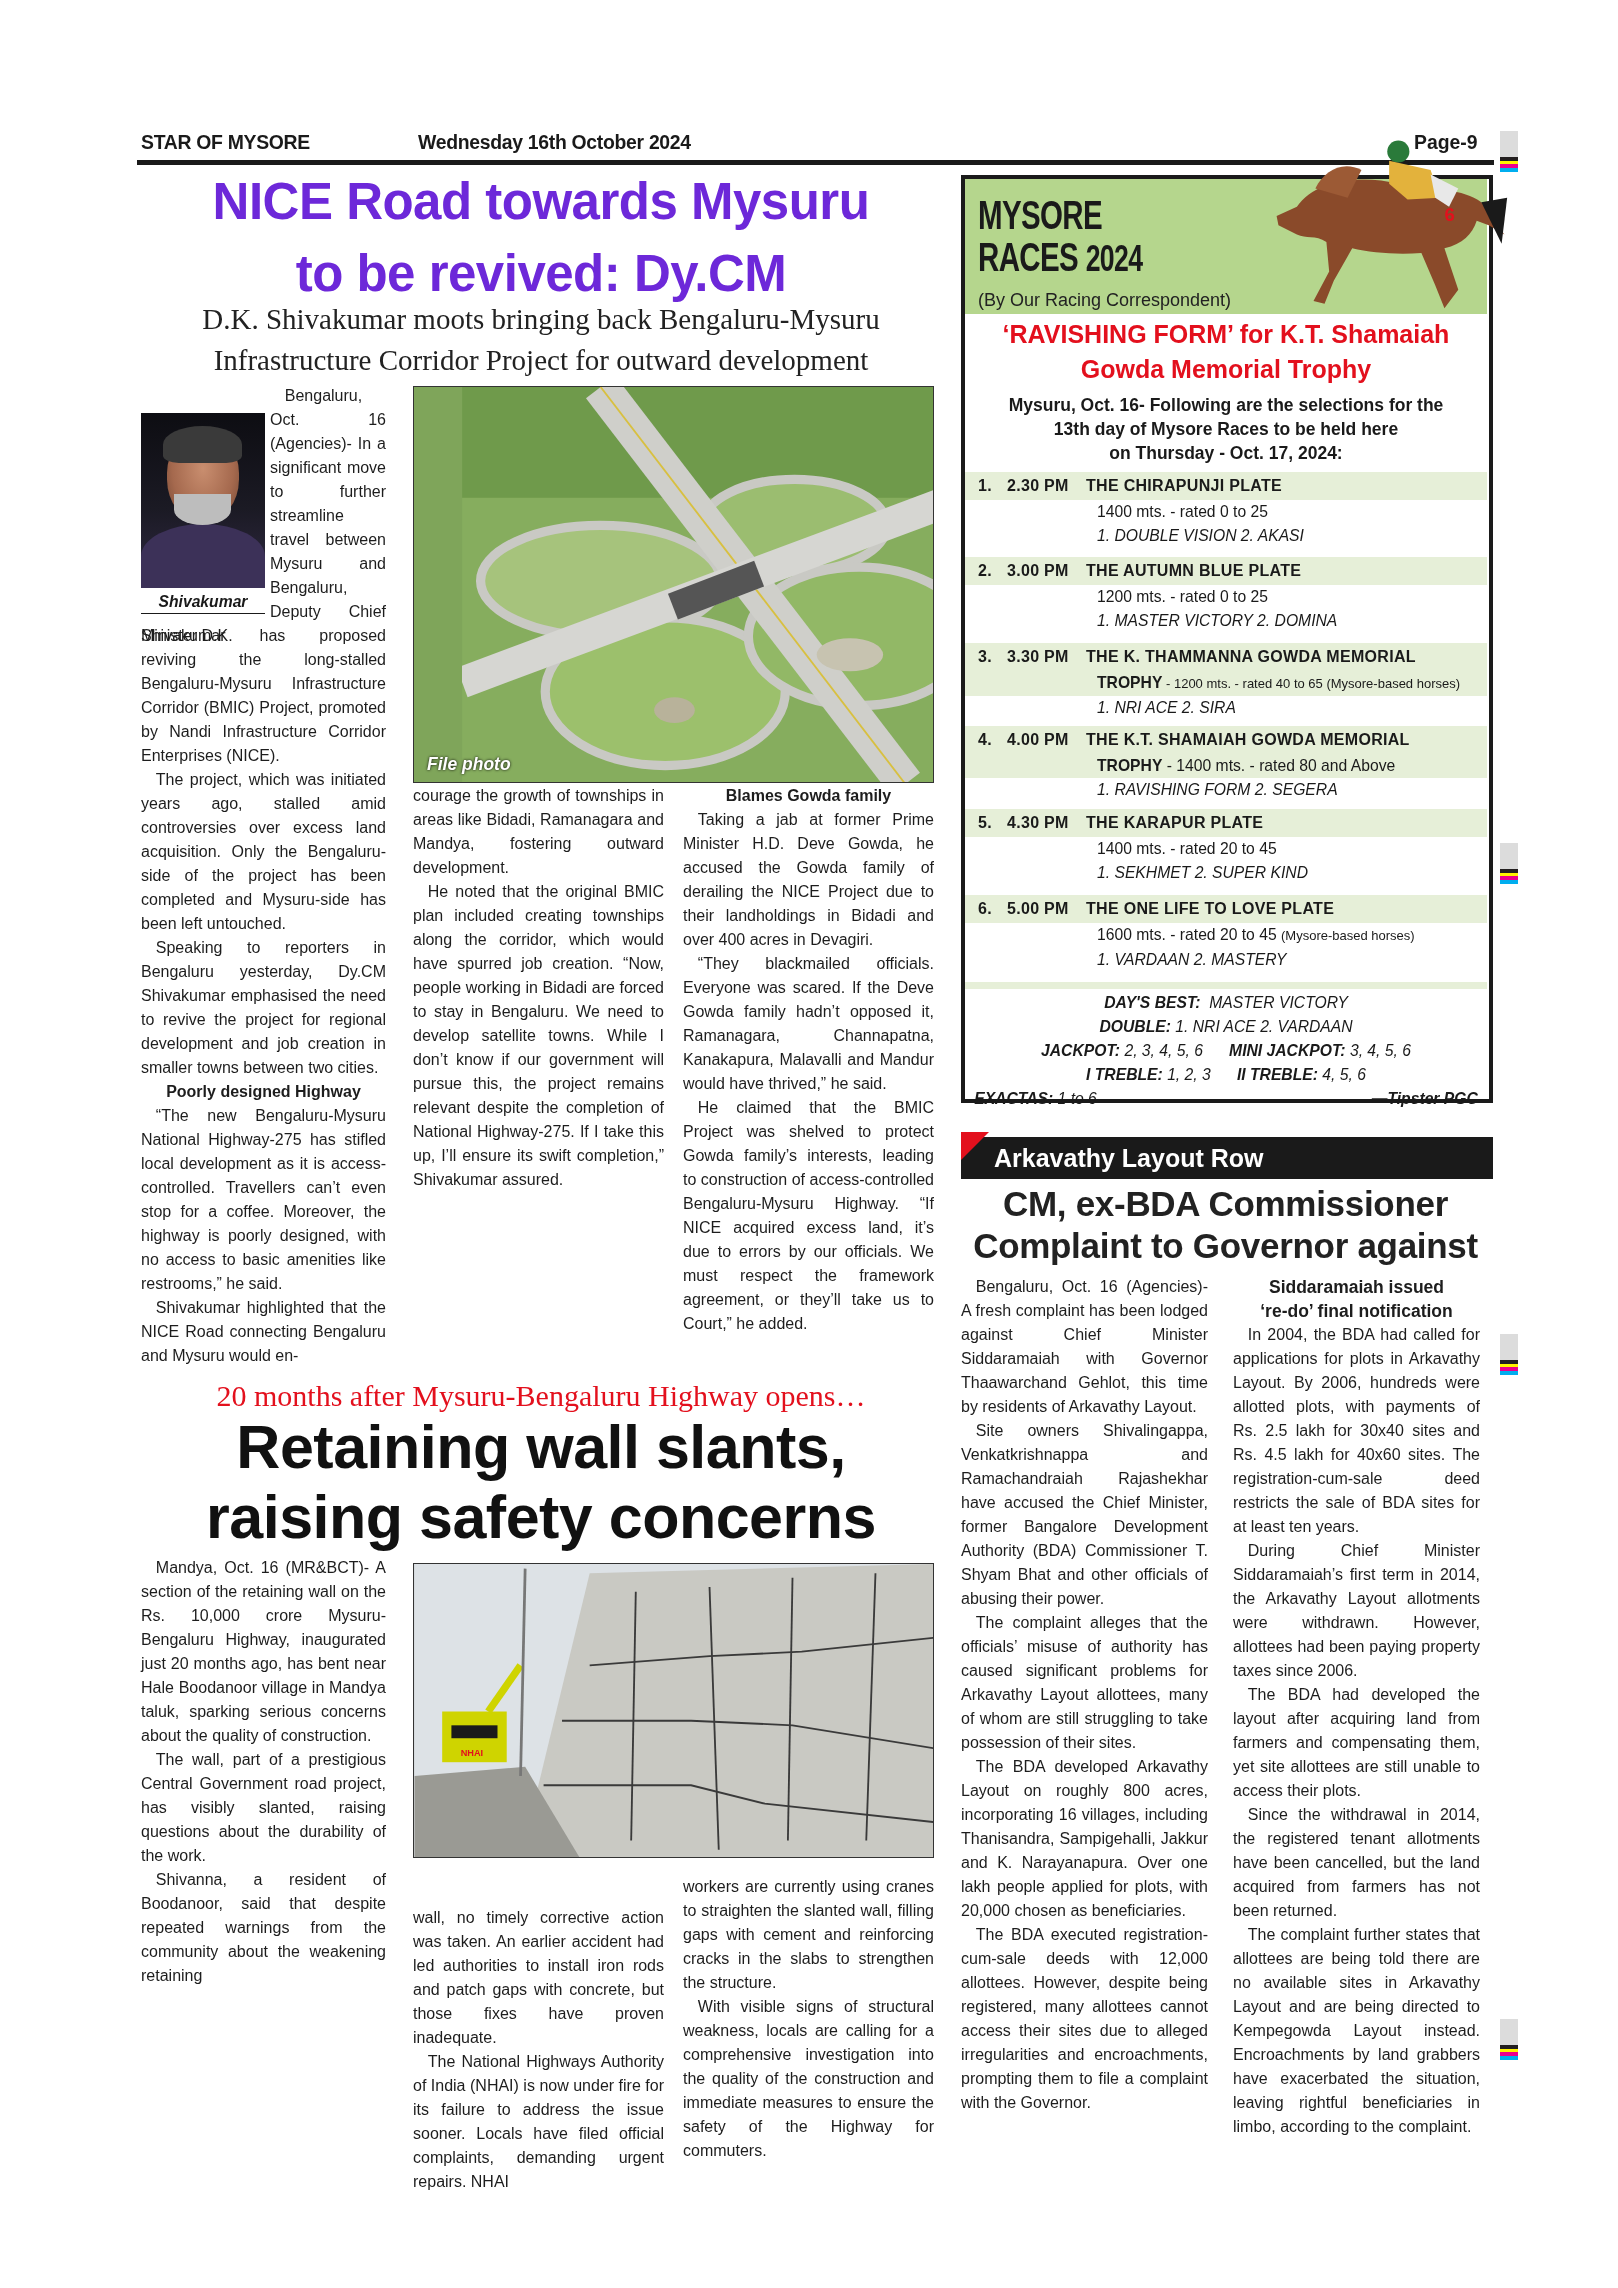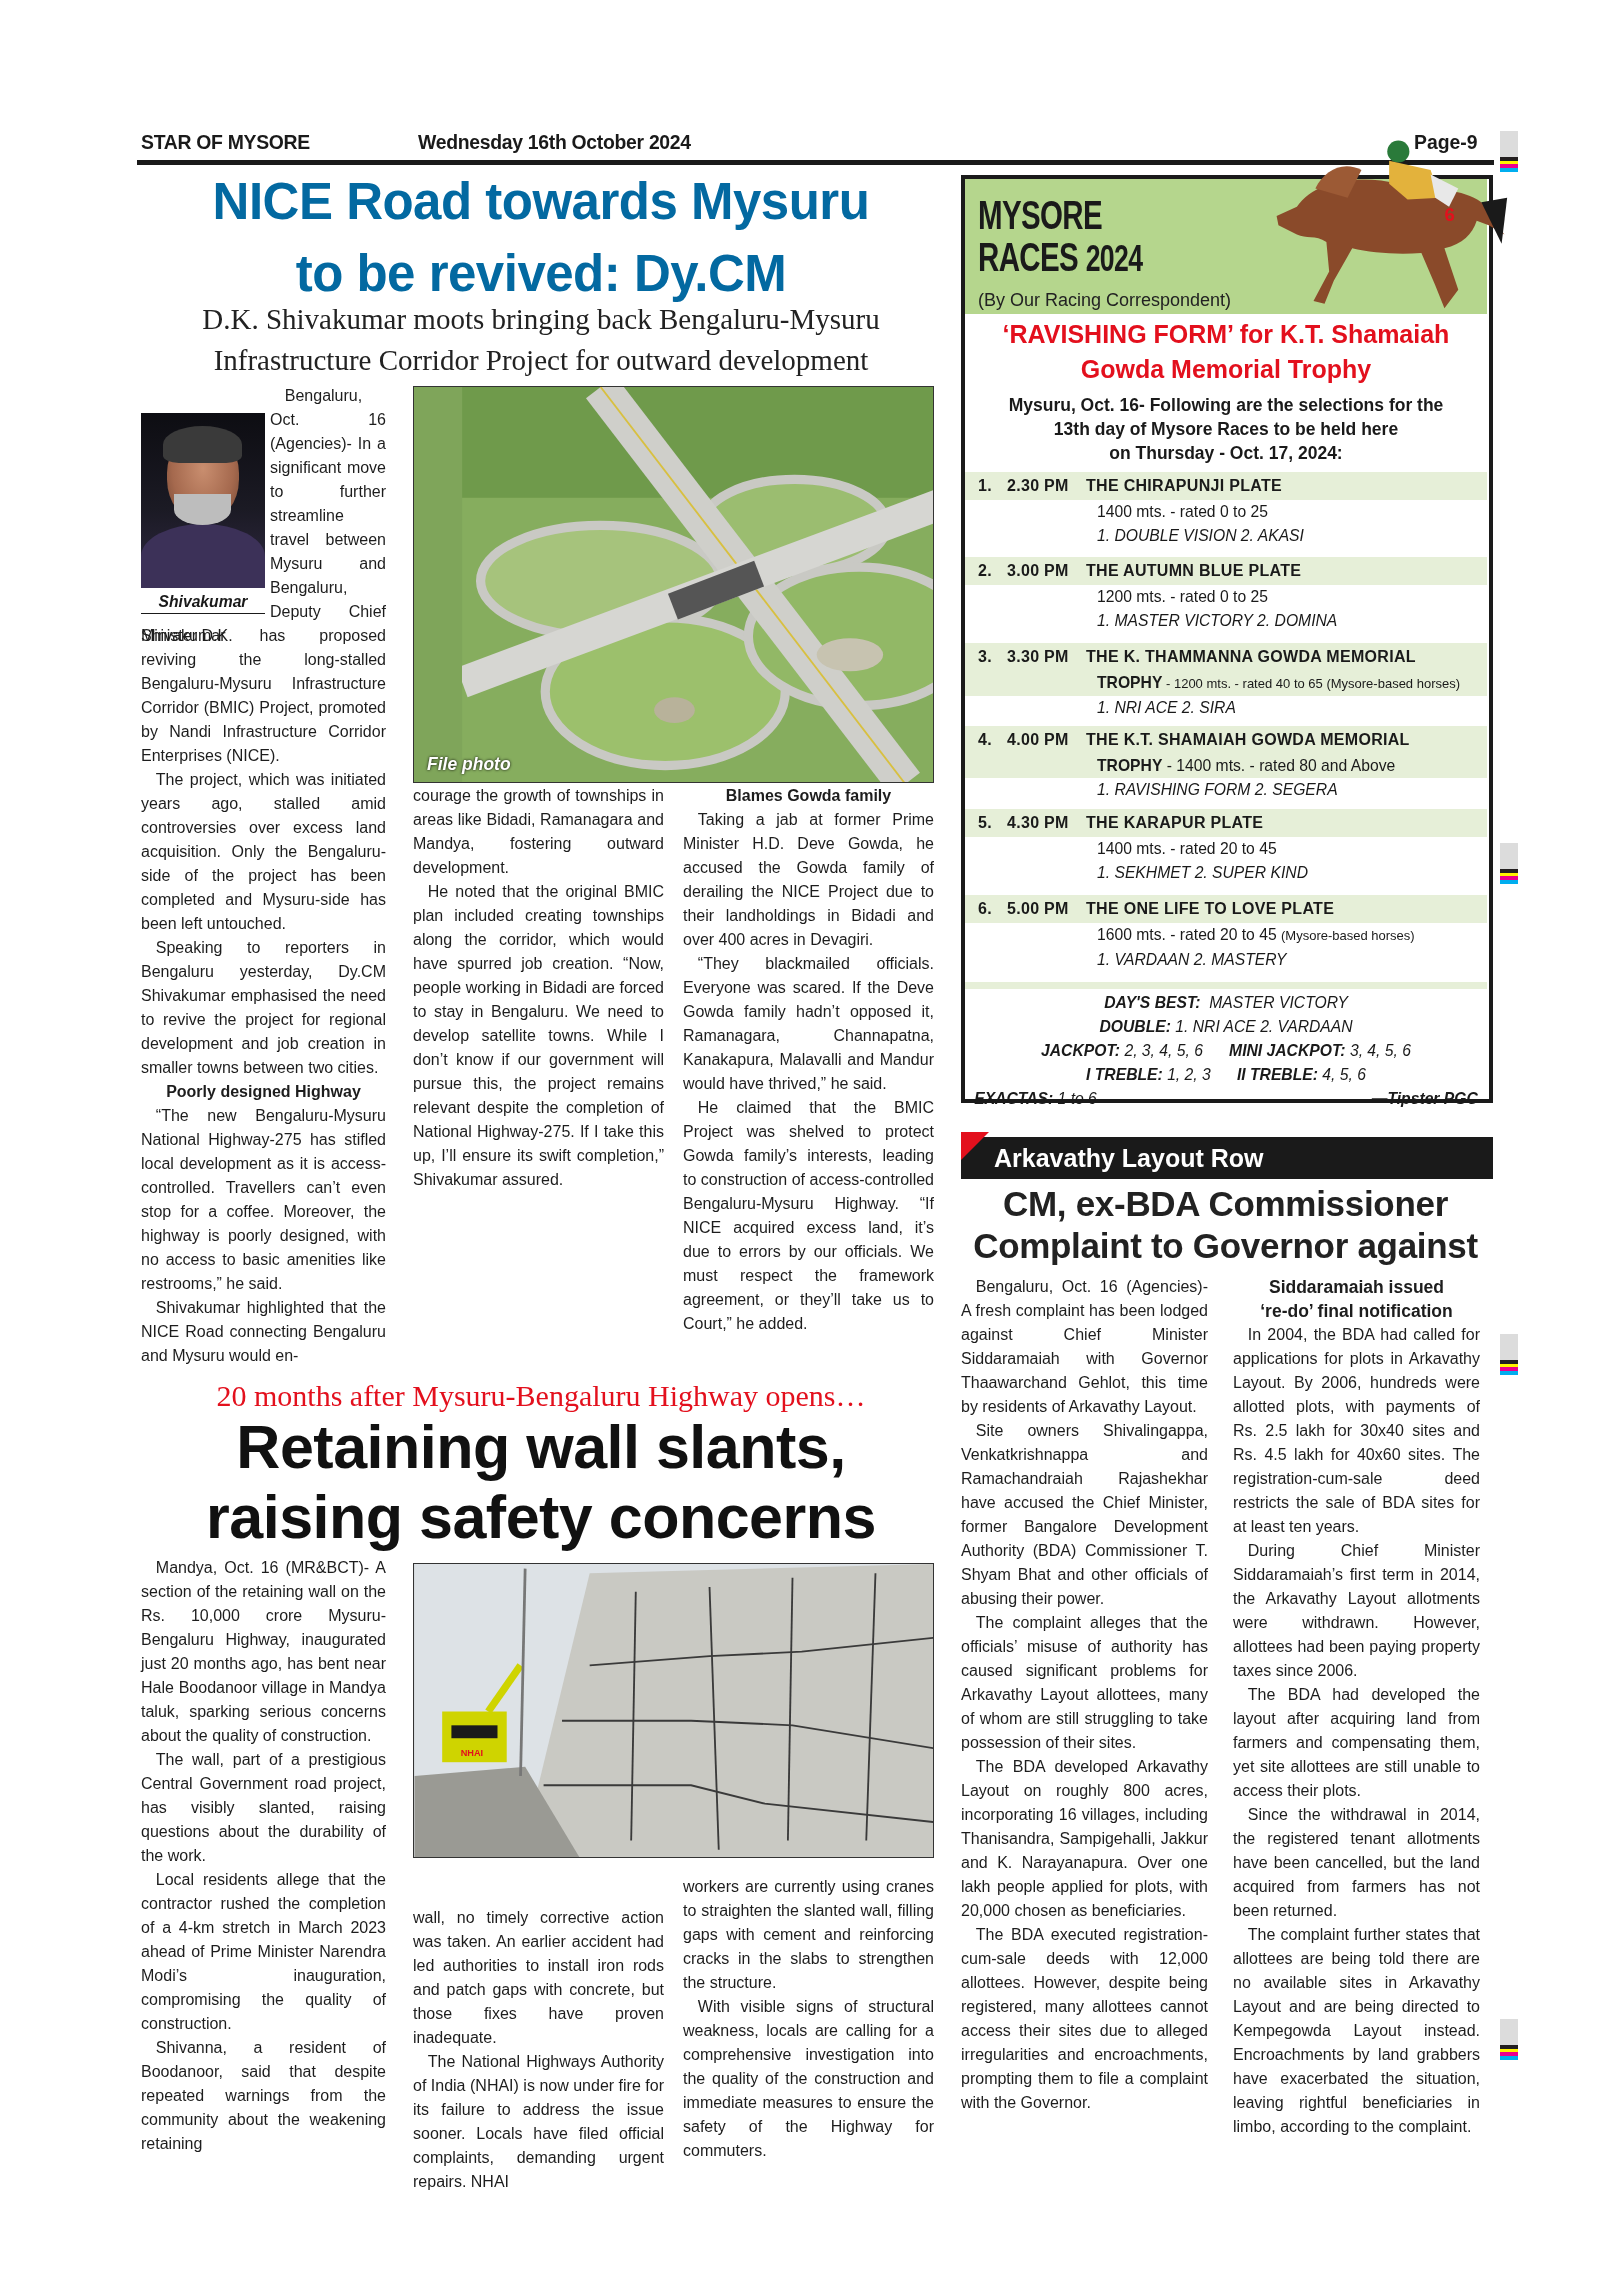--- a/index.html
+++ b/index.html
@@ -8,21 +8,21 @@
   .abs { position: absolute; }
 
   
   .mast-left { left: 141px; top: 131px; font-size: 19.4px; font-weight: bold; letter-spacing: -0.3px; }
   .mast-date { left: 418px; top: 131px; font-size: 19.4px; font-weight: bold; letter-spacing: -0.3px; }
   .mast-page { left: 1414px; top: 131px; font-size: 19.4px; font-weight: bold; }
   .mast-rule { left: 137px; top: 160px; width: 812px; height: 4.6px; background: #1a1a1a; }
   .mast-rule-r { left: 949px; top: 160px; width: 545px; height: 4.6px; background: #1a1a1a; }
 
   
-  .lead-head { left: 137px; top: 166px; width: 808px; text-align: center; color: #0369a1; font-weight: bold; font-size: 51px; line-height: 72px; letter-spacing: -0.5px; }
+  .lead-head { left: 137px; top: 166px; width: 808px; text-align: center; color: #6d28d9; font-weight: bold; font-size: 51px; line-height: 72px; letter-spacing: -0.5px; }
   .lead-deck { left: 137px; top: 299px; width: 808px; text-align: center; font-family: "Liberation Serif", serif; font-size: 29px; line-height: 41px; color: #222; }
 
   .col { font-size: 16px; line-height: 24px; text-align: justify; hyphens: manual; color: #1d1d1d; }
   .col p { text-indent: 14.8px; }
   .col p.noind { text-indent: 0; }
   .col .sub { text-align: center; font-weight: bold; text-indent: 0; }
 
   
   .portrait { left: 141px; top: 413px; width: 124px; height: 175px; background: linear-gradient(180deg, #0d0d12 0%, #1b1a24 55%, #302a44 100%); overflow: hidden; }
   .portrait .face { position: absolute; left: 26px; top: 20px; width: 72px; height: 89px; border-radius: 45% 45% 48% 48%; background: radial-gradient(ellipse at 50% 40%, #c98e6f 0%, #a5694e 60%, #6f4431 100%); }
@@ -267,21 +267,20 @@
 
 <div class="abs wall-kicker">20 months after Mysuru-Bengaluru Highway opens…</div>
 <h2 class="abs wall-head">
   <div>Retaining wall slants,</div>
   <div>raising safety concerns</div>
 </h2>
 
 <div class="abs col" style="left:141px; top:1556px; width:245px;">
   <p>Mandya, Oct. 16 (MR&amp;BCT)- A section of the retaining wall on the Rs. 10,000 crore Mysuru-Bengaluru Highway, inaugurated just 20 months ago, has bent near Hale Boodanoor village in Mandya taluk, sparking serious concerns about the quality of construction.</p>
   <p>The wall, part of a prestigious Central Government road project, has visibly slanted, raising questions about the durability of the work.</p>
-  <p>Local residents allege that the contractor rushed the completion of a 4-km stretch in March 2023 ahead of Prime Minister Narendra Modi’s inauguration, compromising the quality of construction.</p>
   <p>Shivanna, a resident of Boodanoor, said that despite repeated warnings from the community about the weakening retaining</p>
 </div>
 
 <div class="abs wall-photo">
   <svg width="521" height="295" viewBox="0 0 564 320">
     <rect width="564" height="320" fill="#dde2e6"></rect>
     <polygon points="115,320 190,10 564,0 564,320" fill="#c9c9c3"></polygon>
     <g stroke="#3a3a3a" stroke-width="2" fill="none">
       <path d="M190,110 L320,100 L420,95 L564,80"></path>
       <path d="M160,170 L300,170 L410,175 L564,200"></path>

